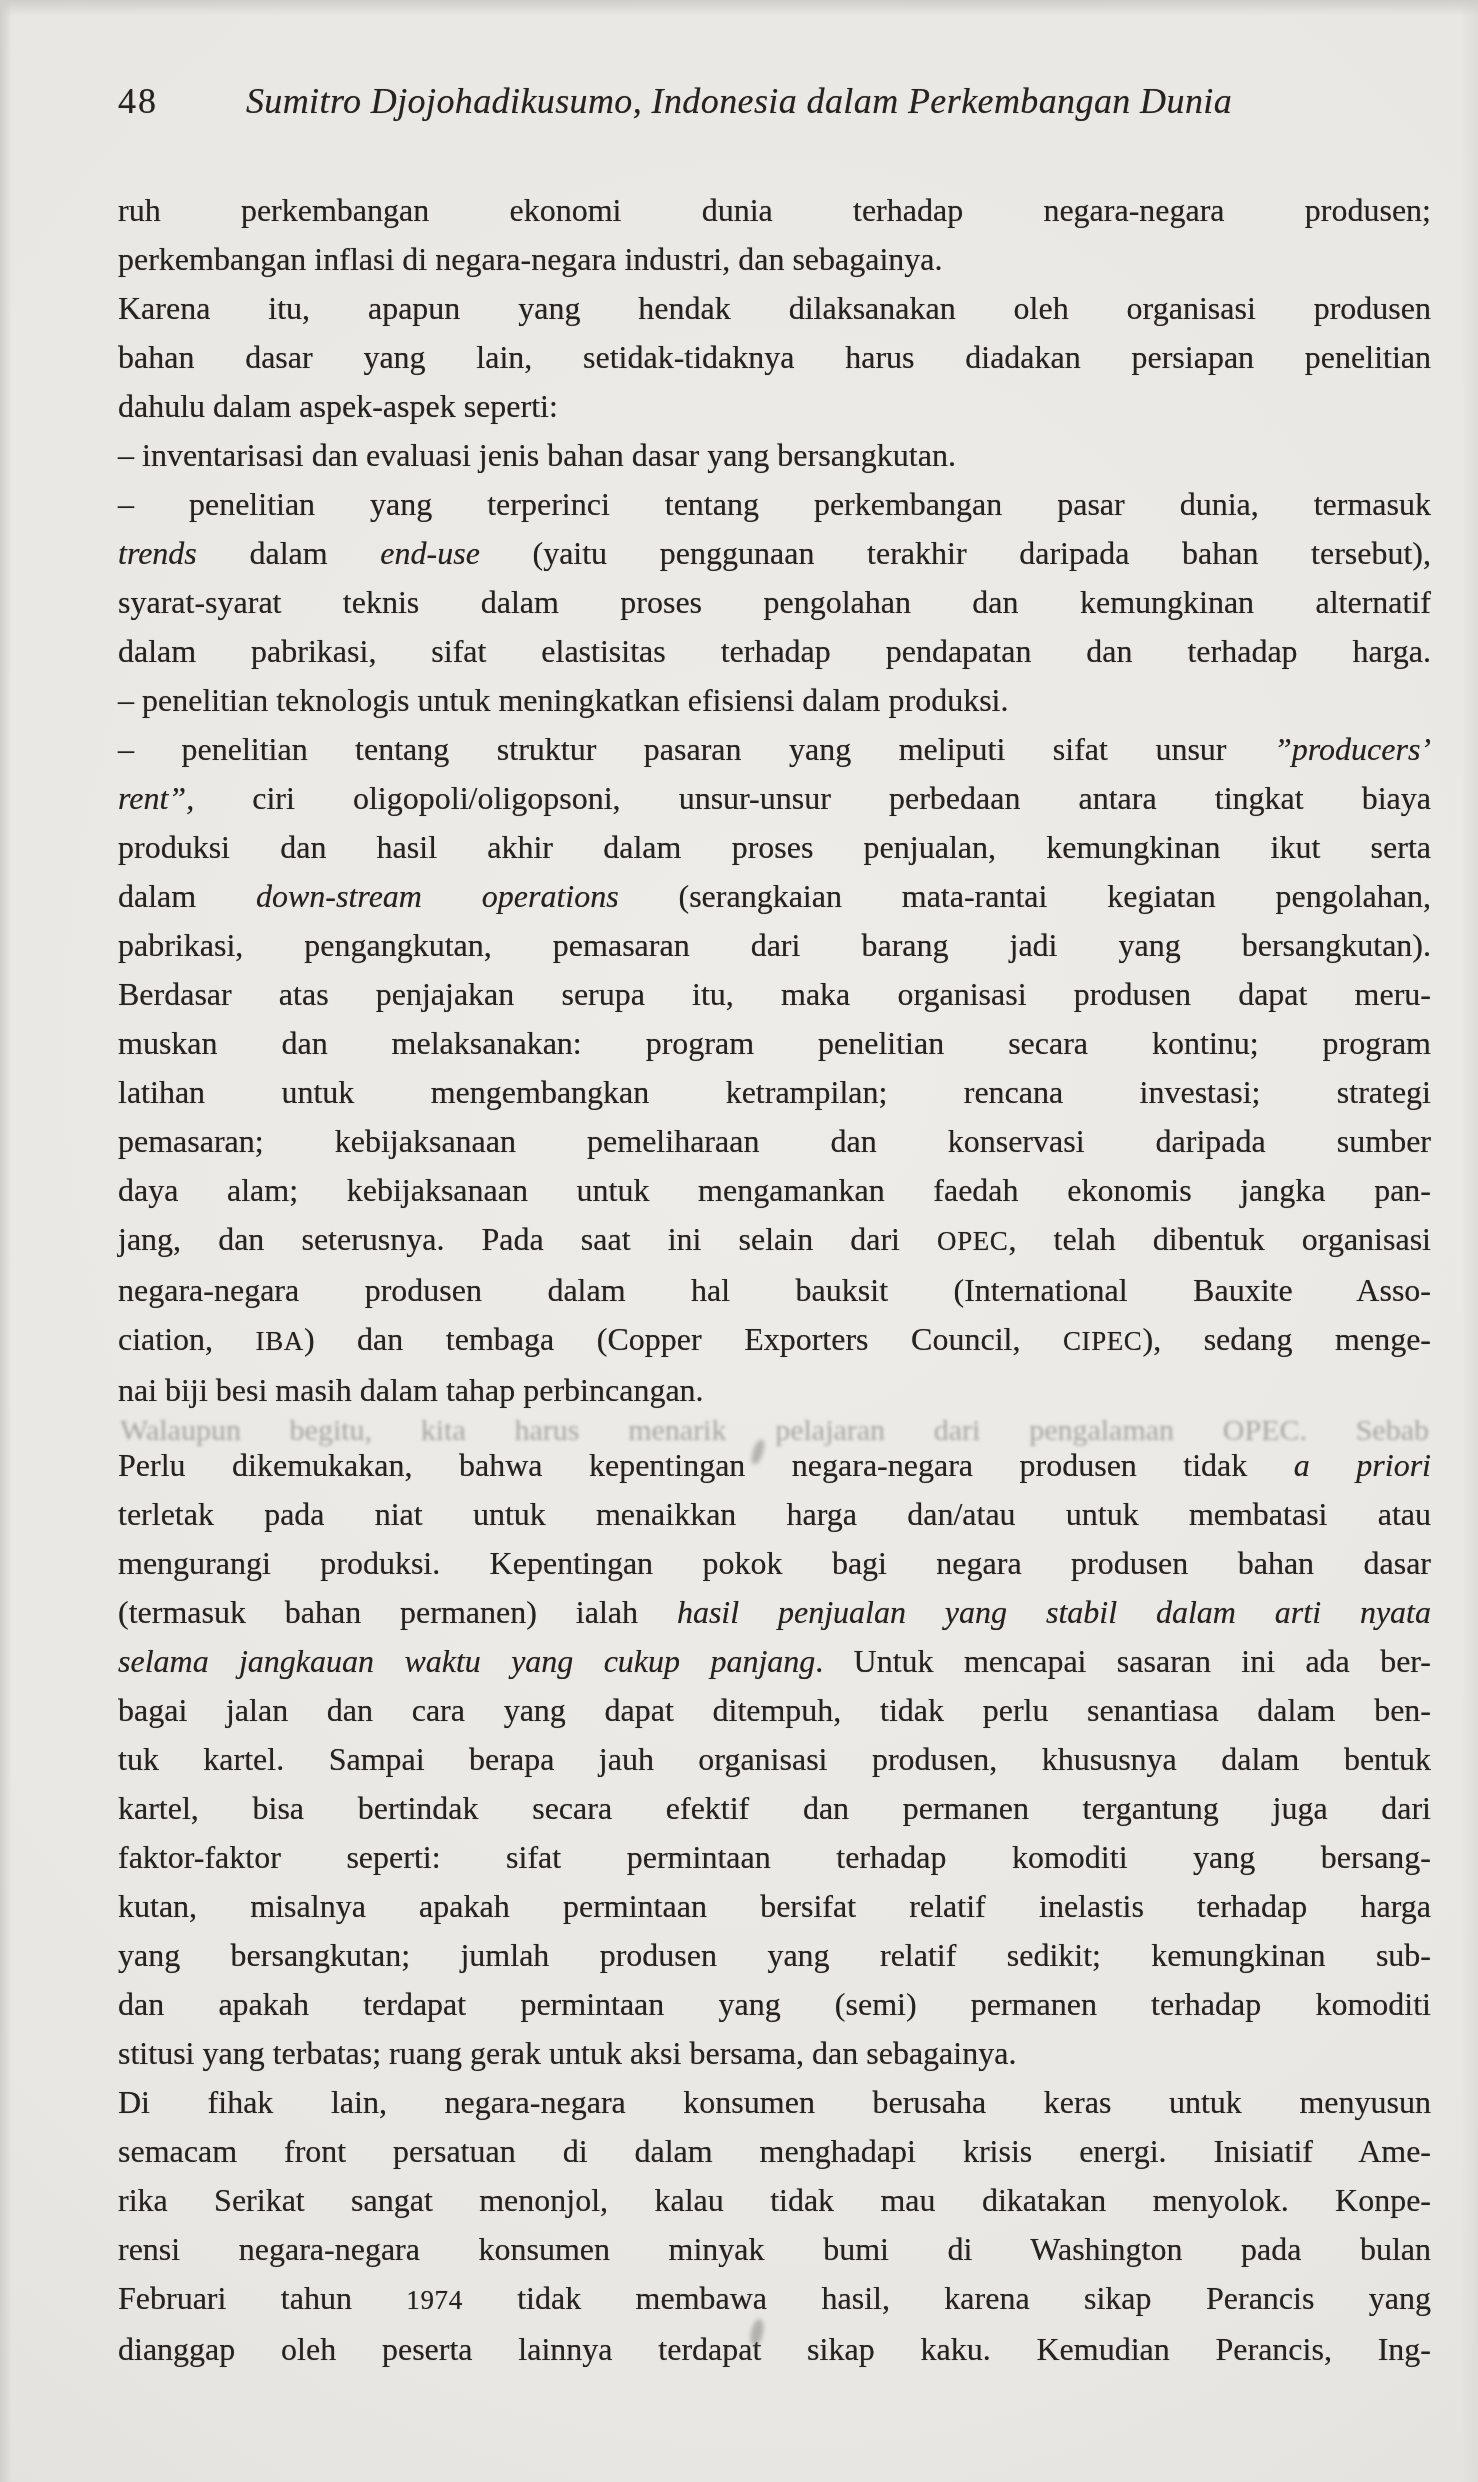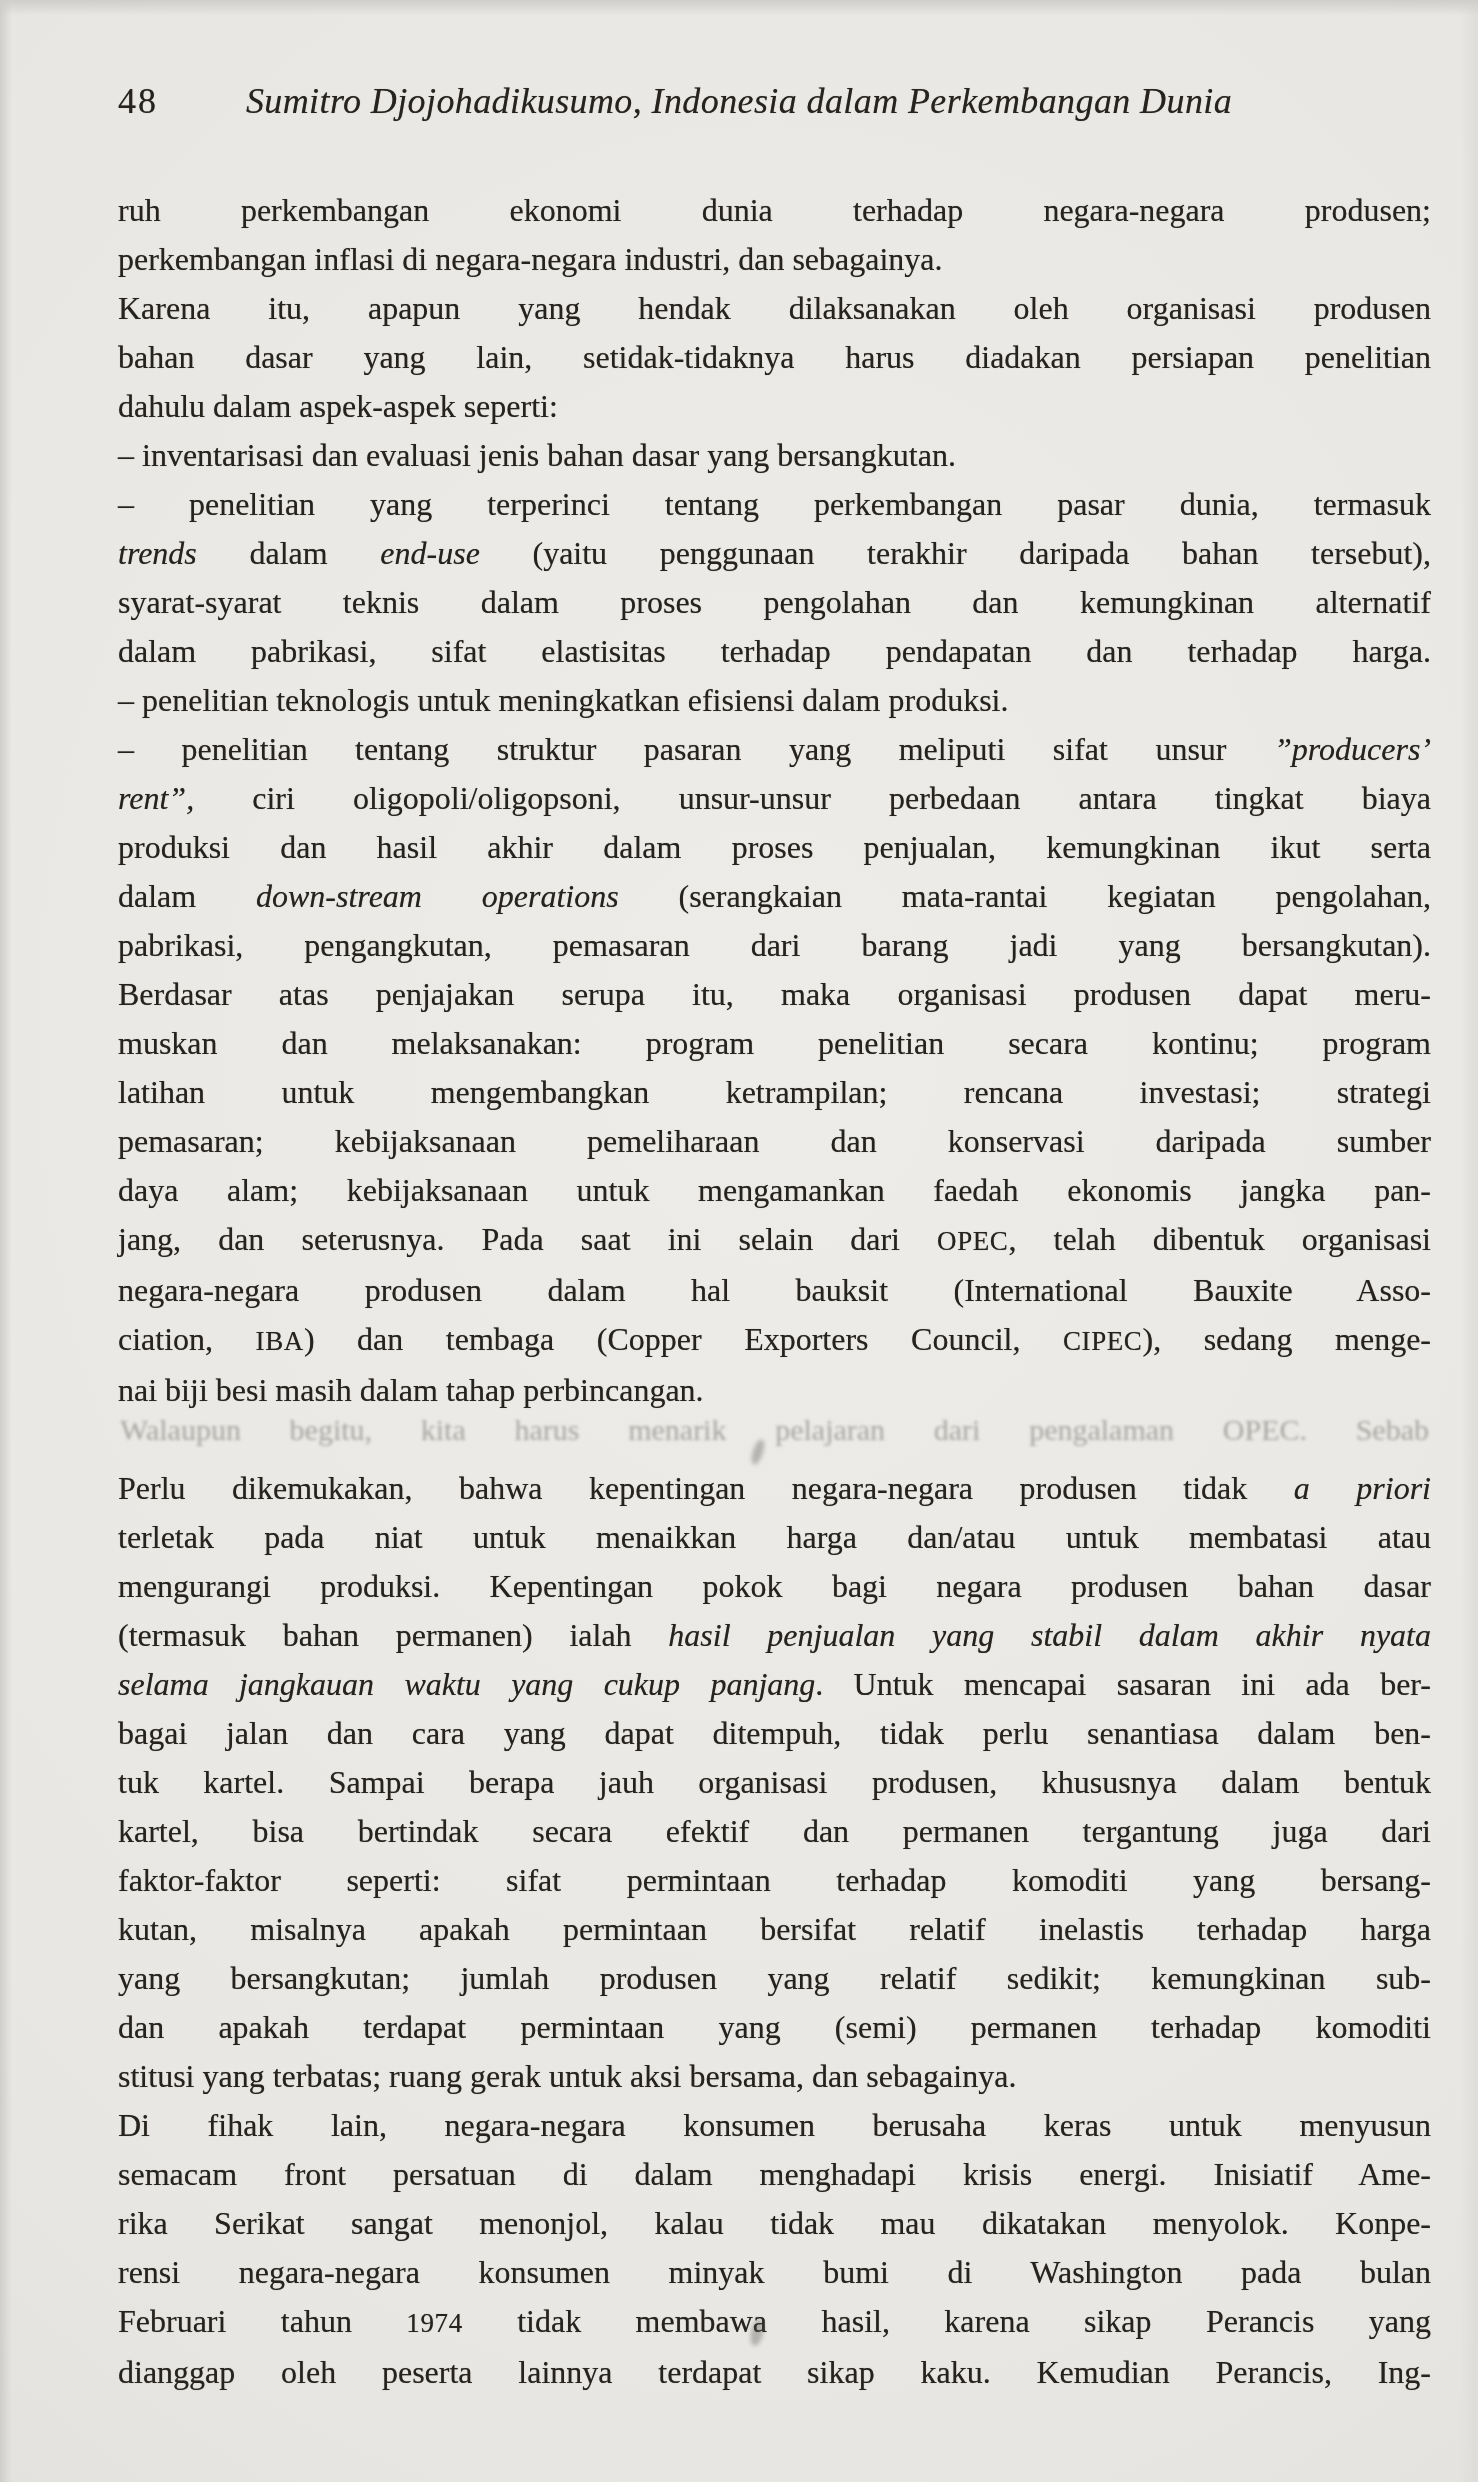--- a/index.html
+++ b/index.html
@@ -22,21 +22,21 @@
   }
   .pagenum{position:absolute;left:118px;top:0;letter-spacing:2px;}
   .running-title{font-style:italic;letter-spacing:0.4px;}
   .body-text{
     position:absolute;top:186px;left:118px;width:1313px;
     font-size:32px;line-height:49px;
     text-shadow:0 0 0.7px rgba(35,32,27,.55);
   }
   .line{text-align:left;white-space:normal;}
   .line.j{text-align:justify;text-align-last:justify;}
-  .line.gap{margin-top:49px;}
+  .line.gap{margin-top:26px;}
   .it{font-style:italic;}
   .sc{font-size:27px;letter-spacing:0.6px;}
   .ghost-line{
     position:absolute;top:1408px;left:120px;width:1309px;
     font-size:30px;line-height:43px;
     color:var(--ghost,#96948f);
     filter:blur(1.8px);
     opacity:.8;
     text-align:justify;text-align-last:justify;
   }
@@ -78,21 +78,21 @@
       <div class="line j"><span>latihan untuk mengembangkan ketrampilan; rencana investasi; strategi</span></div>
       <div class="line j"><span>pemasaran; kebijaksanaan pemeliharaan dan konservasi daripada sumber</span></div>
       <div class="line j"><span>daya alam; kebijaksanaan untuk mengamankan faedah ekonomis jangka pan-</span></div>
       <div class="line j"><span>jang, dan seterusnya. Pada saat ini selain dari </span><span class="sc">OPEC</span><span>, telah dibentuk organisasi</span></div>
       <div class="line j"><span>negara-negara produsen dalam hal bauksit (International Bauxite Asso-</span></div>
       <div class="line j"><span>ciation, </span><span class="sc">IBA</span><span>) dan tembaga (Copper Exporters Council, </span><span class="sc">CIPEC</span><span>), sedang menge-</span></div>
       <div class="line"><span>nai biji besi masih dalam tahap perbincangan.</span></div>
       <div class="line j gap"><span>Perlu dikemukakan, bahwa kepentingan negara-negara produsen tidak </span><span class="it">a priori</span></div>
       <div class="line j"><span>terletak pada niat untuk menaikkan harga dan/atau untuk membatasi atau</span></div>
       <div class="line j"><span>mengurangi produksi. Kepentingan pokok bagi negara produsen bahan dasar</span></div>
-      <div class="line j"><span>(termasuk bahan permanen) ialah </span><span class="it">hasil penjualan yang stabil dalam akhir nyata</span></div>
+      <div class="line j"><span>(termasuk bahan permanen) ialah </span><span class="it">hasil penjualan yang stabil dalam arti nyata</span></div>
       <div class="line j"><span class="it">selama jangkauan waktu yang cukup panjang</span><span>. Untuk mencapai sasaran ini ada ber-</span></div>
       <div class="line j"><span>bagai jalan dan cara yang dapat ditempuh, tidak perlu senantiasa dalam ben-</span></div>
       <div class="line j"><span>tuk kartel. Sampai berapa jauh organisasi produsen, khususnya dalam bentuk</span></div>
       <div class="line j"><span>kartel, bisa bertindak secara efektif dan permanen tergantung juga dari</span></div>
       <div class="line j"><span>faktor-faktor seperti: sifat permintaan terhadap komoditi yang bersang-</span></div>
       <div class="line j"><span>kutan, misalnya apakah permintaan bersifat relatif inelastis terhadap harga</span></div>
       <div class="line j"><span>yang bersangkutan; jumlah produsen yang relatif sedikit; kemungkinan sub-</span></div>
       <div class="line j"><span>dan apakah terdapat permintaan yang (semi) permanen terhadap komoditi</span></div>
       <div class="line"><span>stitusi yang terbatas; ruang gerak untuk aksi bersama, dan sebagainya.</span></div>
       <div class="line j"><span>Di fihak lain, negara-negara konsumen berusaha keras untuk menyusun</span></div>

